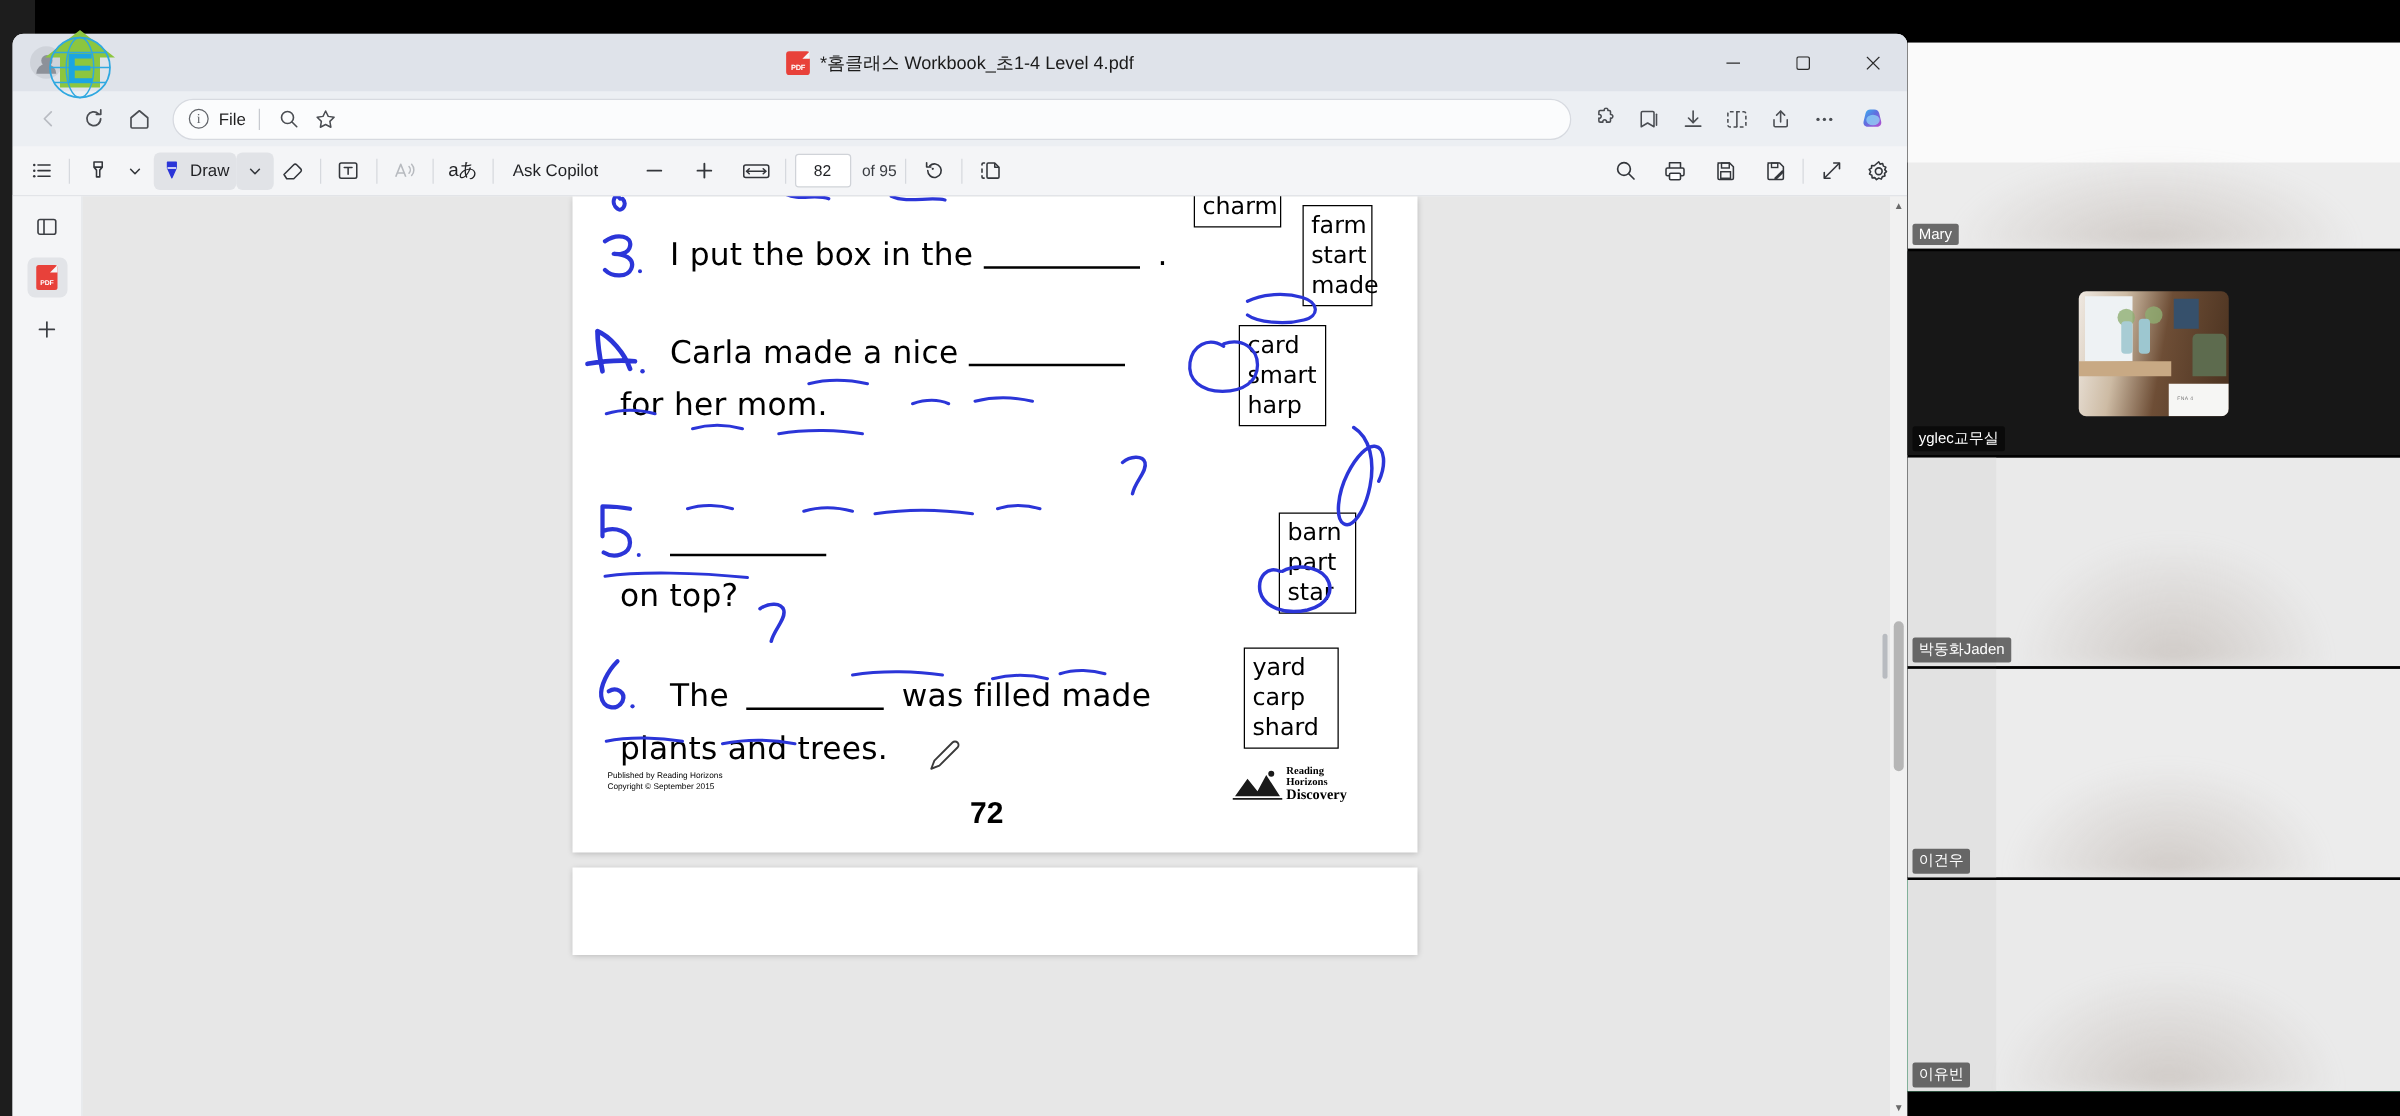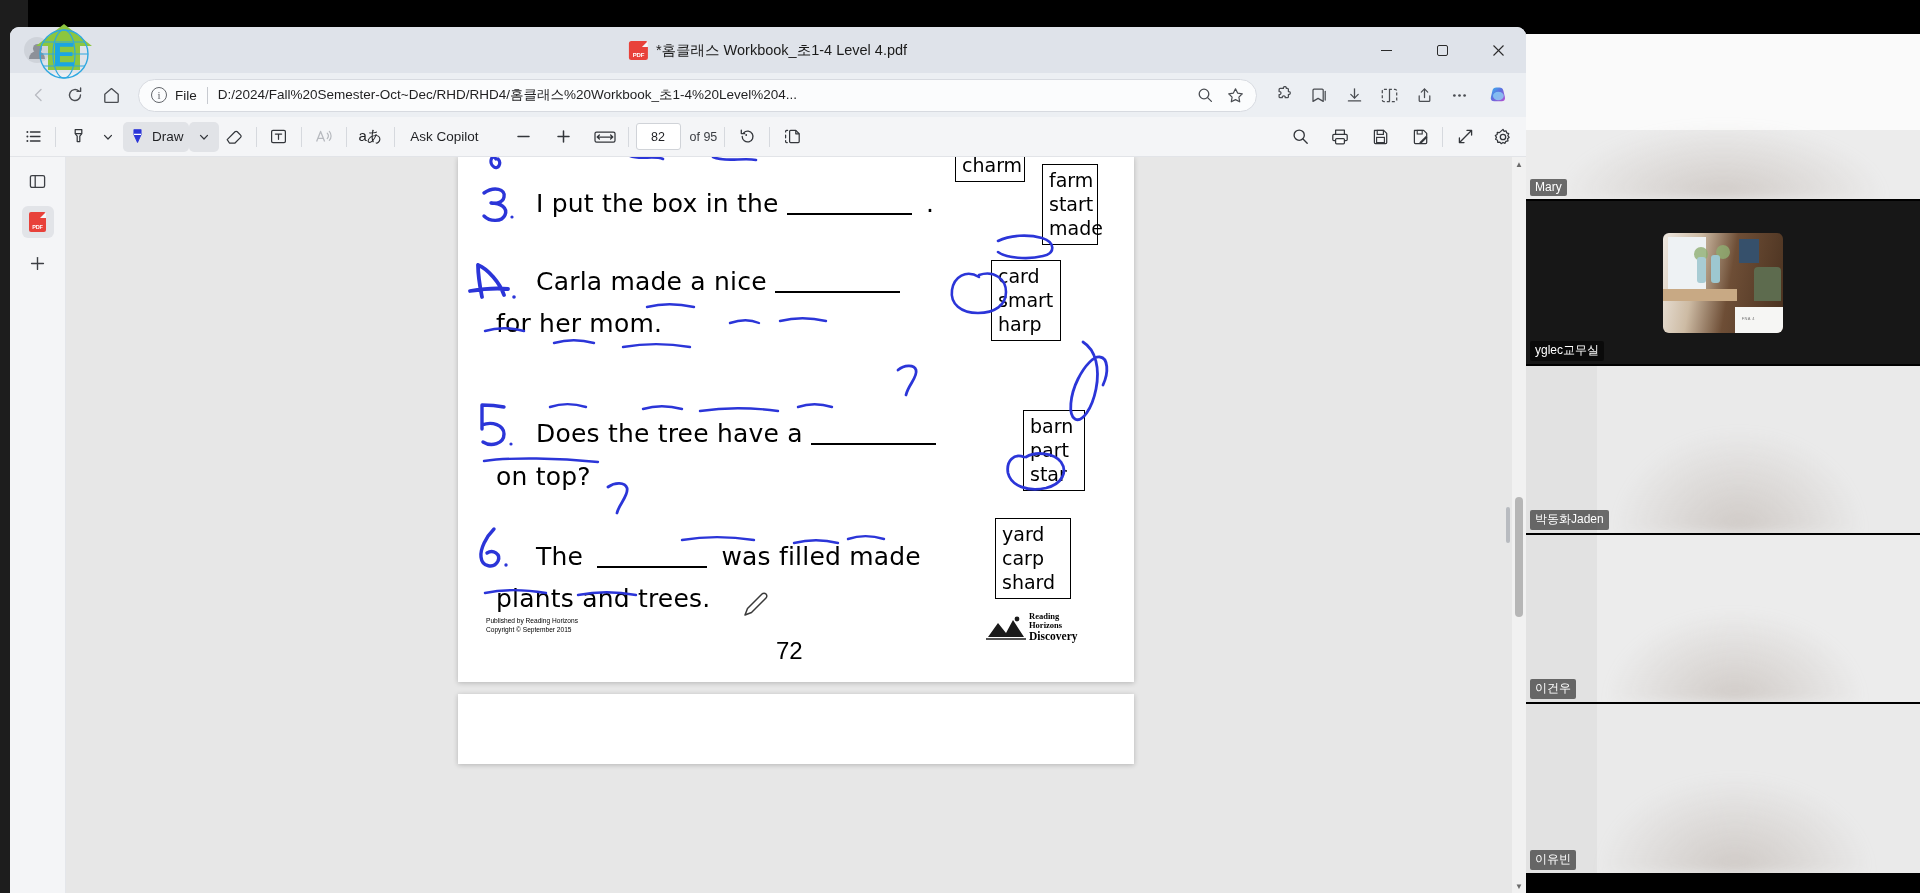--- a/index.html
+++ b/index.html
@@ -157,21 +157,21 @@
   
   .ws { position: absolute; font-family: "DejaVu Sans", sans-serif; color: #000; }
   .q-line { font-size: 25px; letter-spacing: .2px; font-family: "DejaVu Sans", sans-serif;}
   .blank { display: inline-block; border-bottom: 2.2px solid #000; }
   .wordbox {
     position: absolute; border: 1.6px solid #000;
     font-size: 19px; line-height: 24px; padding: 3px 6px 4px 6px;
     font-family: "DejaVu Sans", sans-serif; background: transparent;
   }
   .footer-pub { position: absolute; font-size: 6.6px; line-height: 8.6px; color: #000; font-family: "Liberation Sans", sans-serif; }
-  .page-num { position: absolute; font-size: 24px; font-weight: normal; text-align: center; }
+  .page-num { position: absolute; font-size: 24px; font-weight: bold; text-align: center; }
   .rh-logo { position: absolute; display: flex; align-items: center; gap: 3px; }
   .rh-logo .rh-text { font-size: 8.5px; line-height: 9px; font-weight: bold; font-family: "Liberation Serif", serif;}
   .rh-logo .rh-disc { font-size: 11.5px; line-height: 12px; font-weight: bold; font-family: "Liberation Serif", serif;}
 
   svg.ink { position: absolute; left: 0; top: 0; pointer-events: none; overflow: visible; }
 
   
   .vscroll {
     position: absolute; right: 0; top: 0; width: 14px; height: 100%;
     background: #f1f1f1;
@@ -283,21 +283,20 @@
       <div class="nav-icon-btn">
         <svg width="19" height="19" viewBox="0 0 19 19">
             <path d="M2.8 8.2 L9.5 2.6 L16.2 8.2 V15.4 a1 1 0 0 1-1 1 H3.8 a1 1 0 0 1-1-1 Z" fill="none" stroke="currentColor" stroke-width="1.35" stroke-linejoin="round"></path>
           </svg>
       </div>
 
       <div class="omnibox">
         <span class="info-circle">i</span>
         <span class="scheme">File</span>
         <span class="divider"></span>
-        <span class="url">D:/2024/Fall%20Semester-Oct~Dec/RHD/RHD4/홈클래스%20Workbook_초1-4%20Level%204...</span>
         <span class="trail">
           <span class="ob-ic">
             <svg width="16" height="16" viewBox="0 0 16 16">
                 <circle cx="7" cy="7" r="4.8" fill="none" stroke="currentColor" stroke-width="1.3"></circle>
                 <line x1="10.6" y1="10.6" x2="14.4" y2="14.4" stroke="currentColor" stroke-width="1.3" stroke-linecap="round"></line>
               </svg>
           </span>
           <span class="ob-ic">
             <svg width="17" height="17" viewBox="0 0 17 17">
                 <path d="M8.5 1.8 L10.6 6.1 L15.3 6.8 L11.9 10.1 L12.7 14.8 L8.5 12.6 L4.3 14.8 L5.1 10.1 L1.7 6.8 L6.4 6.1 Z" fill="none" stroke="currentColor" stroke-width="1.2" stroke-linejoin="round"></path>
@@ -555,21 +554,20 @@
           <div class="ws q-line" style="left:78px; top:32px;">
             <span>I put the box in the</span>
             <span class="blank" style="width:125px; vertical-align:-3px;"></span>
             <span style="margin-left:6px;">.</span>
           </div>
           <div class="ws q-line" style="left:38px; top:152px;">
             <span>for her mom.</span>
           </div>
 
           <div class="ws q-line" style="left:78px; top:262px;">
-            <span>Does the tree have a</span>
             <span class="blank" style="width:125px; vertical-align:-3px;"></span>
           </div>
           <div class="ws q-line" style="left:38px; top:305px;">
             <span>on top?</span>
           </div>
 
           <div class="ws q-line" style="left:78px; top:385px;">
             <span>The</span>
             <span class="blank" style="width:110px; vertical-align:-3px; margin:0 6px;"></span>
             <span>was filled made</span>

